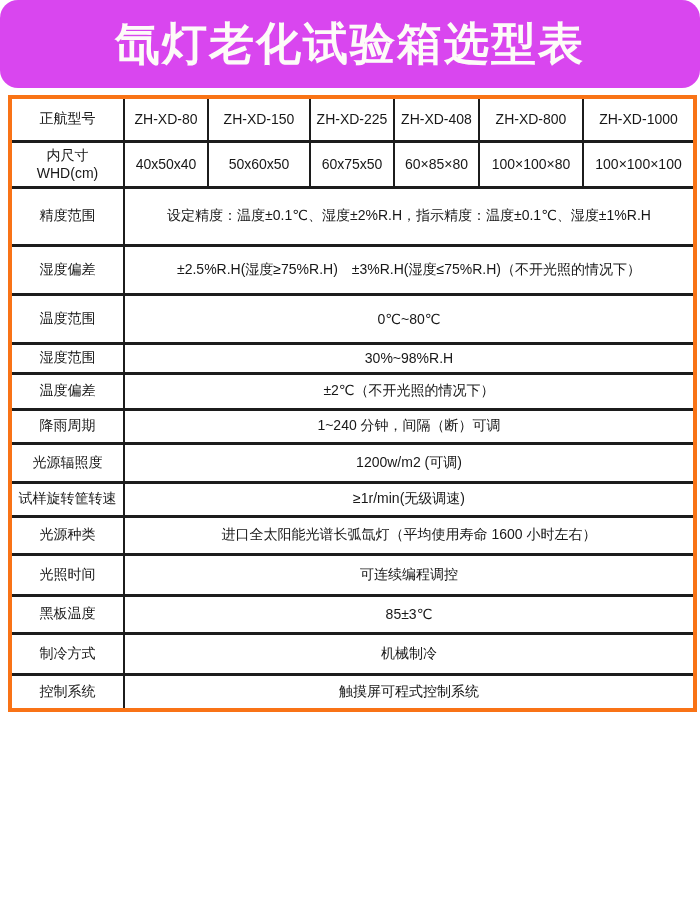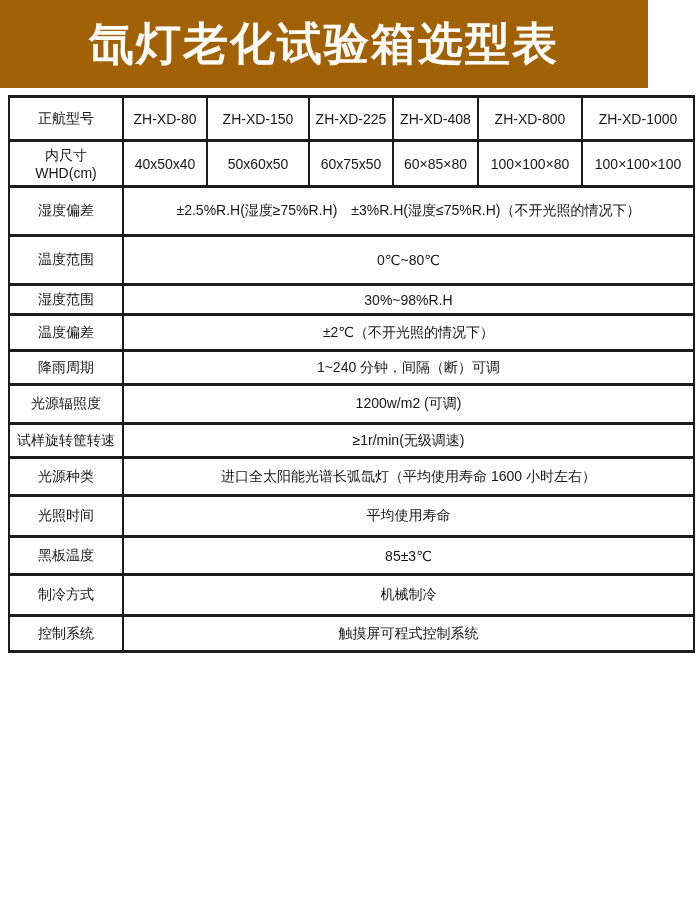--- a/index.html
+++ b/index.html
@@ -4,42 +4,43 @@
 <style>
   html, body { margin: 0; padding: 0; background: #ffffff; }
   body {
     width: 700px;
     height: 897px;
     font-family: "Liberation Sans", "DejaVu Sans", sans-serif;
     color: #171717;
     overflow: hidden;
   }
   .banner {
-    width: 648px;
+    width: 700px;
     height: 88px;
-    background: #a16207;
+    background: #d946ef;
     display: flex;
     align-items: center;
     justify-content: center;
+    border-radius: 18px;
   }
   .banner-title {
     margin: 0;
     color: #fdfbf8;
     font-size: 45px;
     font-weight: bold;
     letter-spacing: 2px;
     white-space: nowrap;
     font-family: "DejaVu Sans", "Liberation Sans", sans-serif;
   }
   .table-wrap { margin: 7px 7px 0 8px; }
   table.spec {
     width: 685px;
     border-collapse: collapse;
     table-layout: fixed;
-    border: 1px solid #f97316;
+    border: 4px solid #f97316;
   }
   table.spec td {
     border: 2px solid #1c1c1c;
     border-top-width: 3px;
     border-bottom-width: 3px;
     text-align: center;
     vertical-align: middle;
     font-size: 14px;
     padding: 2px 4px;
     white-space: pre-wrap;
@@ -78,20 +79,24 @@
       </tr>
       <tr style="height:46px">
         <td class="lbl">内尺寸 WHD(cm)</td>
         <td class="val">40x50x40</td>
         <td class="val">50x60x50</td>
         <td class="val">60x75x50</td>
         <td class="val">60×85×80</td>
         <td class="val">100×100×80</td>
         <td class="val">100×100×100</td>
       </tr>
+      <tr style="height:58px">
+        <td class="lbl">精度范围</td>
+        <td class="val" colspan="6">设定精度：温度±0.1℃、湿度±2%R.H，指示精度：温度±0.1℃、湿度±1%R.H</td>
+      </tr>
       <tr style="height:49px">
         <td class="lbl">湿度偏差</td>
         <td class="val" colspan="6">±2.5%R.H(湿度≥75%R.H)　±3%R.H(湿度≤75%R.H)（不开光照的情况下）</td>
       </tr>
       <tr style="height:49px">
         <td class="lbl">温度范围</td>
         <td class="val" colspan="6">0℃~80℃</td>
       </tr>
       <tr style="height:30px">
         <td class="lbl">湿度范围</td>
@@ -112,21 +117,21 @@
       <tr style="height:34px">
         <td class="lbl">试样旋转筐转速</td>
         <td class="val" colspan="6">≥1r/min(无级调速)</td>
       </tr>
       <tr style="height:38px">
         <td class="lbl">光源种类</td>
         <td class="val" colspan="6">进口全太阳能光谱长弧氙灯（平均使用寿命 1600 小时左右）</td>
       </tr>
       <tr style="height:41px">
         <td class="lbl">光照时间</td>
-        <td class="val" colspan="6">平均使用寿命</td>
+        <td class="val" colspan="6">可连续编程调控</td>
       </tr>
       <tr style="height:38px">
         <td class="lbl">黑板温度</td>
         <td class="val" colspan="6">85±3℃</td>
       </tr>
       <tr style="height:41px">
         <td class="lbl">制冷方式</td>
         <td class="val" colspan="6">机械制冷</td>
       </tr>
       <tr style="height:36px">

